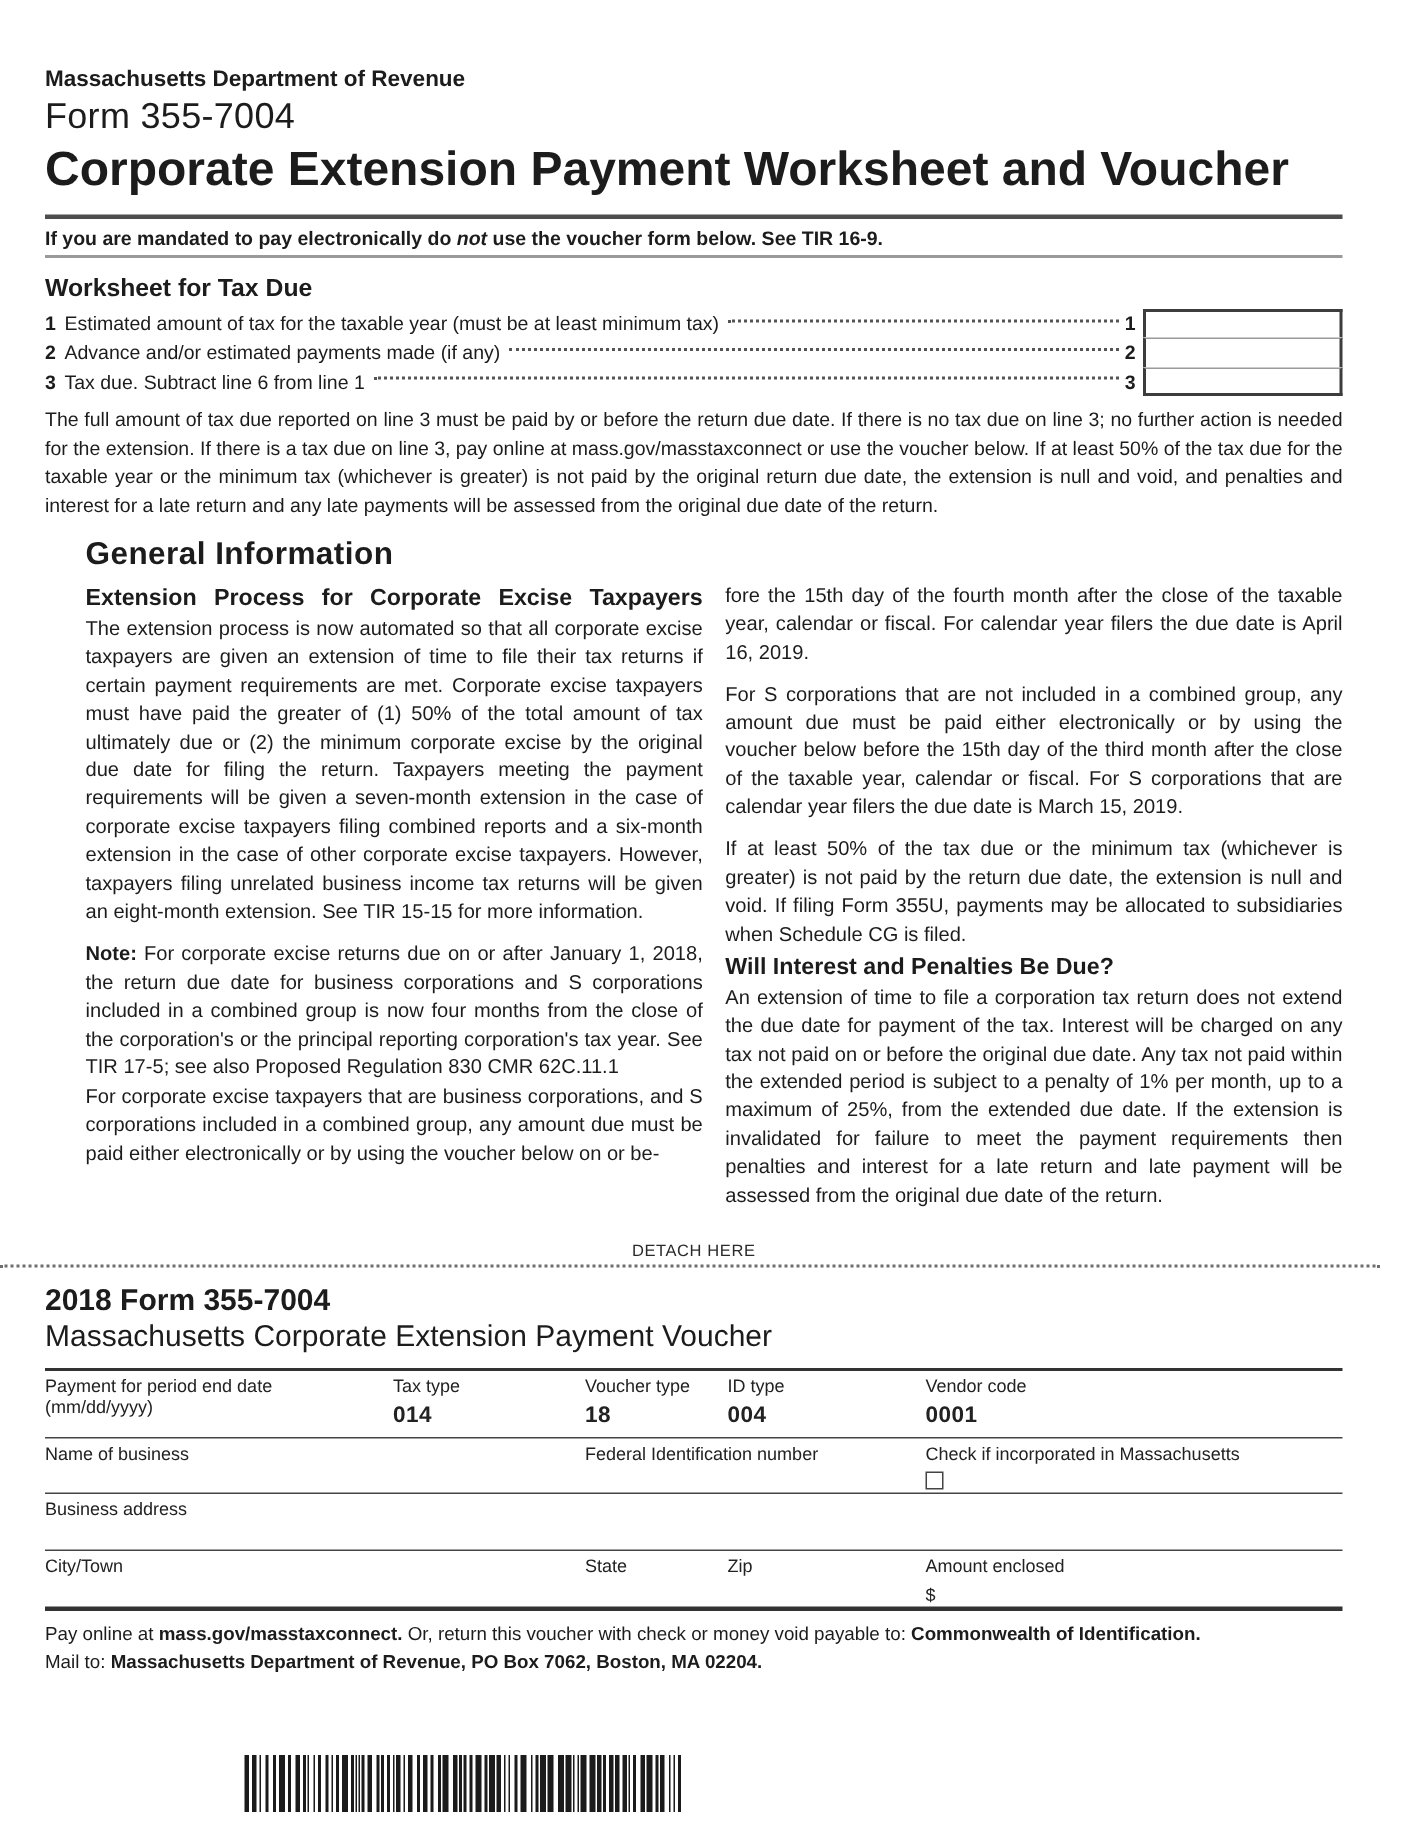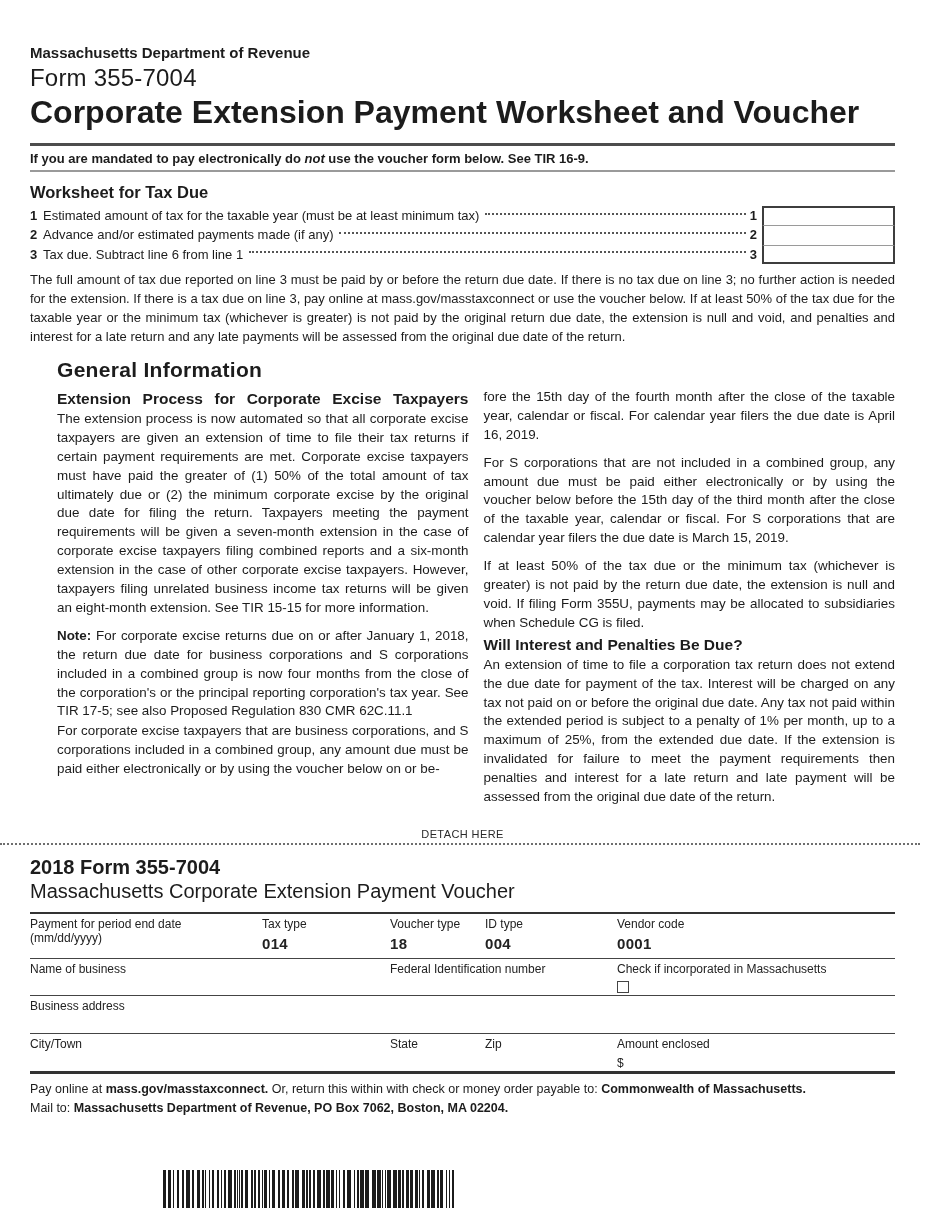--- a/index.html
+++ b/index.html
@@ -189,19 +189,19 @@
         <div class="lbl">Zip</div>
       </div>
       <div class="cell" style="left:587px; width:230px;">
         <div class="lbl">Amount enclosed</div>
         <div class="lbl" style="margin-top:5px;">$</div>
       </div>
     </div>
   </div>
 
   <div class="v-footer">
-    <div><span>Pay online at </span><span class="b">mass.gov/masstaxconnect.</span><span> Or, return this within with check or money order payable to: </span><span class="b">Commonwealth of Massachusetts.</span></div>
+    <div><span>Pay online at </span><span class="b">mass.gov/masstaxconnect.</span><span> Or, return this voucher with check or money void payable to: </span><span class="b">Commonwealth of Identification.</span></div>
     <div><span>Mail to: </span><span class="b">Massachusetts Department of Revenue, PO Box 7062, Boston, MA 02204.</span></div>
   </div>
 
   <div class="barcode"><span style="width:3px;margin-right:2px"></span><span style="width:3px;margin-right:2px"></span><span style="width:1px;margin-right:3px"></span><span style="width:2px;margin-right:3px"></span><span style="width:2px;margin-right:2px"></span><span style="width:4px;margin-right:2px"></span><span style="width:2px;margin-right:3px"></span><span style="width:3px;margin-right:2px"></span><span style="width:2px;margin-right:1px"></span><span style="width:1px;margin-right:3px"></span><span style="width:1px;margin-right:2px"></span><span style="width:2px;margin-right:3px"></span><span style="width:2px;margin-right:2px"></span><span style="width:1px;margin-right:2px"></span><span style="width:2px;margin-right:2px"></span><span style="width:4px;margin-right:2px"></span><span style="width:2px;margin-right:1px"></span><span style="width:1px;margin-right:1px"></span><span style="width:1px;margin-right:1px"></span><span style="width:2px;margin-right:2px"></span><span style="width:3px;margin-right:3px"></span><span style="width:2px;margin-right:1px"></span><span style="width:2px;margin-right:2px"></span><span style="width:2px;margin-right:2px"></span><span style="width:1px;margin-right:1px"></span><span style="width:3px;margin-right:2px"></span><span style="width:1px;margin-right:2px"></span><span style="width:3px;margin-right:3px"></span><span style="width:2px;margin-right:2px"></span><span style="width:3px;margin-right:2px"></span><span style="width:2px;margin-right:3px"></span><span style="width:2px;margin-right:1px"></span><span style="width:4px;margin-right:3px"></span><span style="width:3px;margin-right:1px"></span><span style="width:2px;margin-right:1px"></span><span style="width:2px;margin-right:2px"></span><span style="width:2px;margin-right:2px"></span><span style="width:4px;margin-right:2px"></span><span style="width:2px;margin-right:1px"></span><span style="width:4px;margin-right:1px"></span><span style="width:3px;margin-right:2px"></span><span style="width:1px;margin-right:2px"></span><span style="width:1px;margin-right:3px"></span><span style="width:2px;margin-right:2px"></span><span style="width:4px;margin-right:3px"></span><span style="width:1px;margin-right:2px"></span><span style="width:2px;margin-right:1px"></span><span style="width:4px;margin-right:1px"></span><span style="width:4px;margin-right:3px"></span><span style="width:4px;margin-right:1px"></span><span style="width:4px;margin-right:1px"></span><span style="width:1px;margin-right:2px"></span><span style="width:1px;margin-right:1px"></span><span style="width:4px;margin-right:2px"></span><span style="width:4px;margin-right:1px"></span><span style="width:3px;margin-right:1px"></span><span style="width:2px;margin-right:2px"></span><span style="width:3px;margin-right:1px"></span><span style="width:3px;margin-right:2px"></span><span style="width:3px;margin-right:1px"></span><span style="width:1px;margin-right:2px"></span><span style="width:2px;margin-right:3px"></span><span style="width:3px;margin-right:1px"></span><span style="width:4px;margin-right:2px"></span><span style="width:2px;margin-right:1px"></span><span style="width:3px;margin-right:3px"></span><span style="width:1px;margin-right:2px"></span><span style="width:1px;margin-right:2px"></span><span style="width:2px;margin-right:2px"></span></div>
 
 </div>
 
 </body></html>

